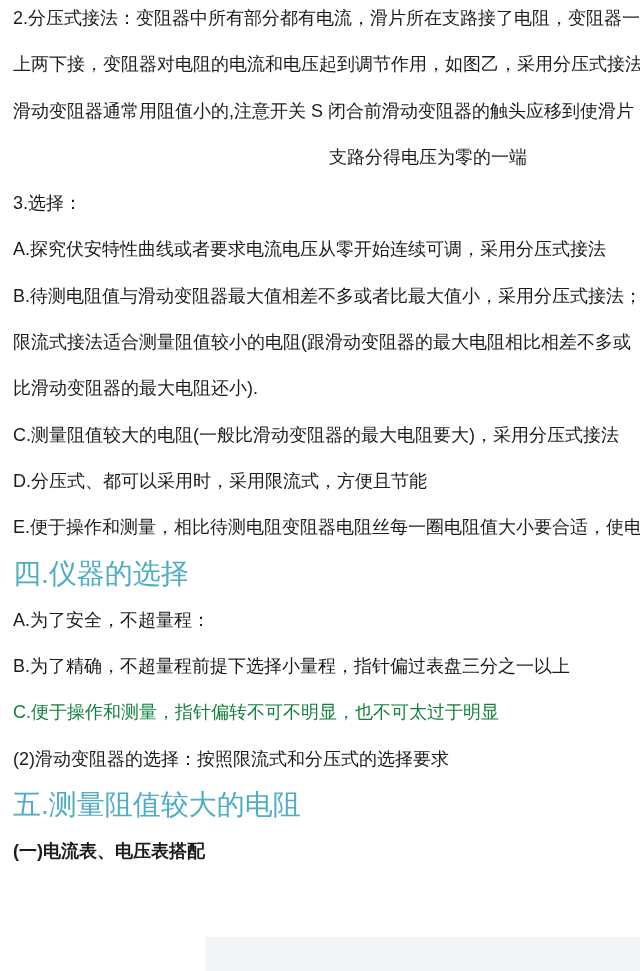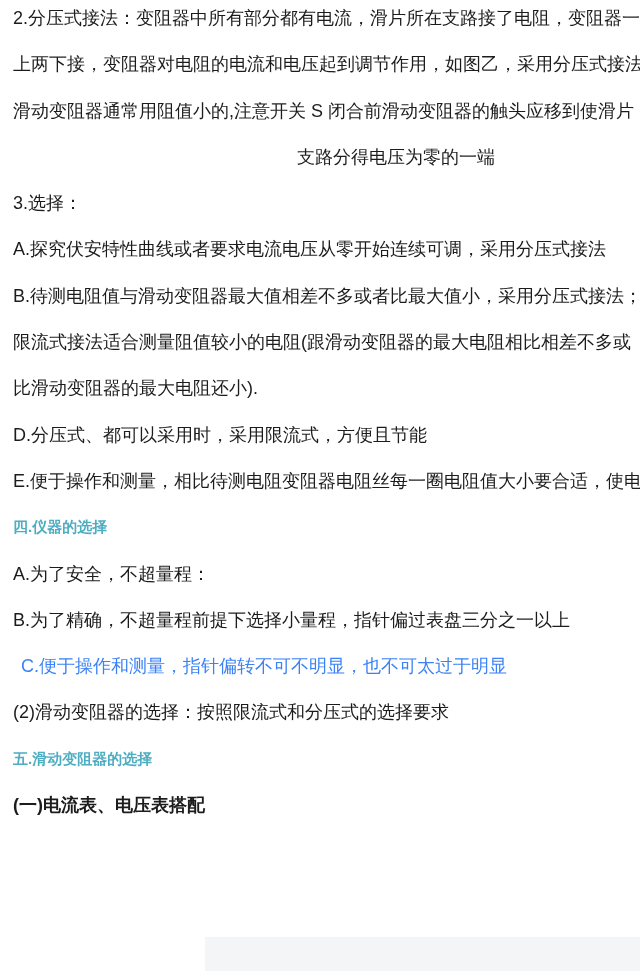--- a/index.html
+++ b/index.html
@@ -11,40 +11,41 @@
     height: 971px;
     background: #ffffff;
     overflow: hidden;
     font-family: "Liberation Sans", "DejaVu Sans", sans-serif;
   }
   .page {
     position: relative;
     width: 508px;
     height: 971px;
     background: #ffffff;
+    padding-left: 32px;
   }
   .doc {
     position: absolute;
     top: -5px;
     left: 13px;
     right: 13px;
   }
   .line {
     margin: 0;
     height: 46.3px;
     line-height: 46.3px;
     font-size: 18px;
     font-weight: 400;
     color: #1c1c1c;
     white-space: nowrap;
     letter-spacing: 0px;
   }
   .line.heading {
-    font-size: 15px;
-    font-weight: 700;
+    font-size: 28px;
+    font-weight: 400;
   }
   .line.subheading {
     font-weight: 700;
   }
   .shaded {
     position: absolute;
     left: 205px;
     top: 937px;
     width: 435px;
     height: 34px;
@@ -59,23 +60,24 @@
   <div class="doc" id="doc">
       <p class="line body" style="color: rgb(28, 28, 28);">2.分压式接法：变阻器中所有部分都有电流，滑片所在支路接了电阻，变阻器一</p>
       <p class="line body" style="color: rgb(28, 28, 28);">上两下接，变阻器对电阻的电流和电压起到调节作用，如图乙，采用分压式接法</p>
       <p class="line body" style="color: rgb(28, 28, 28);">滑动变阻器通常用阻值小的,注意开关 S 闭合前滑动变阻器的触头应移到使滑片</p>
       <p class="line body" style="color: rgb(28, 28, 28); text-align: right;">支路分得电压为零的一端</p>
       <p class="line body" style="color: rgb(28, 28, 28);">3.选择：</p>
       <p class="line body" style="color: rgb(28, 28, 28);">A.探究伏安特性曲线或者要求电流电压从零开始连续可调，采用分压式接法</p>
       <p class="line body" style="color: rgb(28, 28, 28);">B.待测电阻值与滑动变阻器最大值相差不多或者比最大值小，采用分压式接法；</p>
       <p class="line body" style="color: rgb(28, 28, 28);">限流式接法适合测量阻值较小的电阻(跟滑动变阻器的最大电阻相比相差不多或</p>
       <p class="line body" style="color: rgb(28, 28, 28);">比滑动变阻器的最大电阻还小).</p>
+      <p class="line body" style="color: rgb(28, 28, 28);">C.测量阻值较大的电阻(一般比滑动变阻器的最大电阻要大)，采用分压式接法</p>
       <p class="line body" style="color: rgb(28, 28, 28);">D.分压式、都可以采用时，采用限流式，方便且节能</p>
       <p class="line body" style="color: rgb(28, 28, 28);">E.便于操作和测量，相比待测电阻变阻器电阻丝每一圈电阻值大小要合适，使电</p>
       <p class="line heading" style="color: rgb(79, 173, 194);">四.仪器的选择</p>
       <p class="line body" style="color: rgb(28, 28, 28);">A.为了安全，不超量程：</p>
       <p class="line body" style="color: rgb(28, 28, 28);">B.为了精确，不超量程前提下选择小量程，指针偏过表盘三分之一以上</p>
-      <p class="line body" style="color: #3b82f6; margin-left: 8px;">C.便于操作和测量，指针偏转不可不明显，也不可太过于明显</p>
+      <p class="line body" style="color: #15803d;">C.便于操作和测量，指针偏转不可不明显，也不可太过于明显</p>
       <p class="line body" style="color: rgb(28, 28, 28);">(2)滑动变阻器的选择：按照限流式和分压式的选择要求</p>
-      <p class="line heading" style="color: rgb(79, 173, 194);">五.滑动变阻器的选择</p>
+      <p class="line heading" style="color: rgb(79, 173, 194);">五.测量阻值较大的电阻</p>
       <p class="line subheading" style="color: rgb(28, 28, 28);">(一)电流表、电压表搭配</p>
     </div>
 </div>
 
 </body></html>

